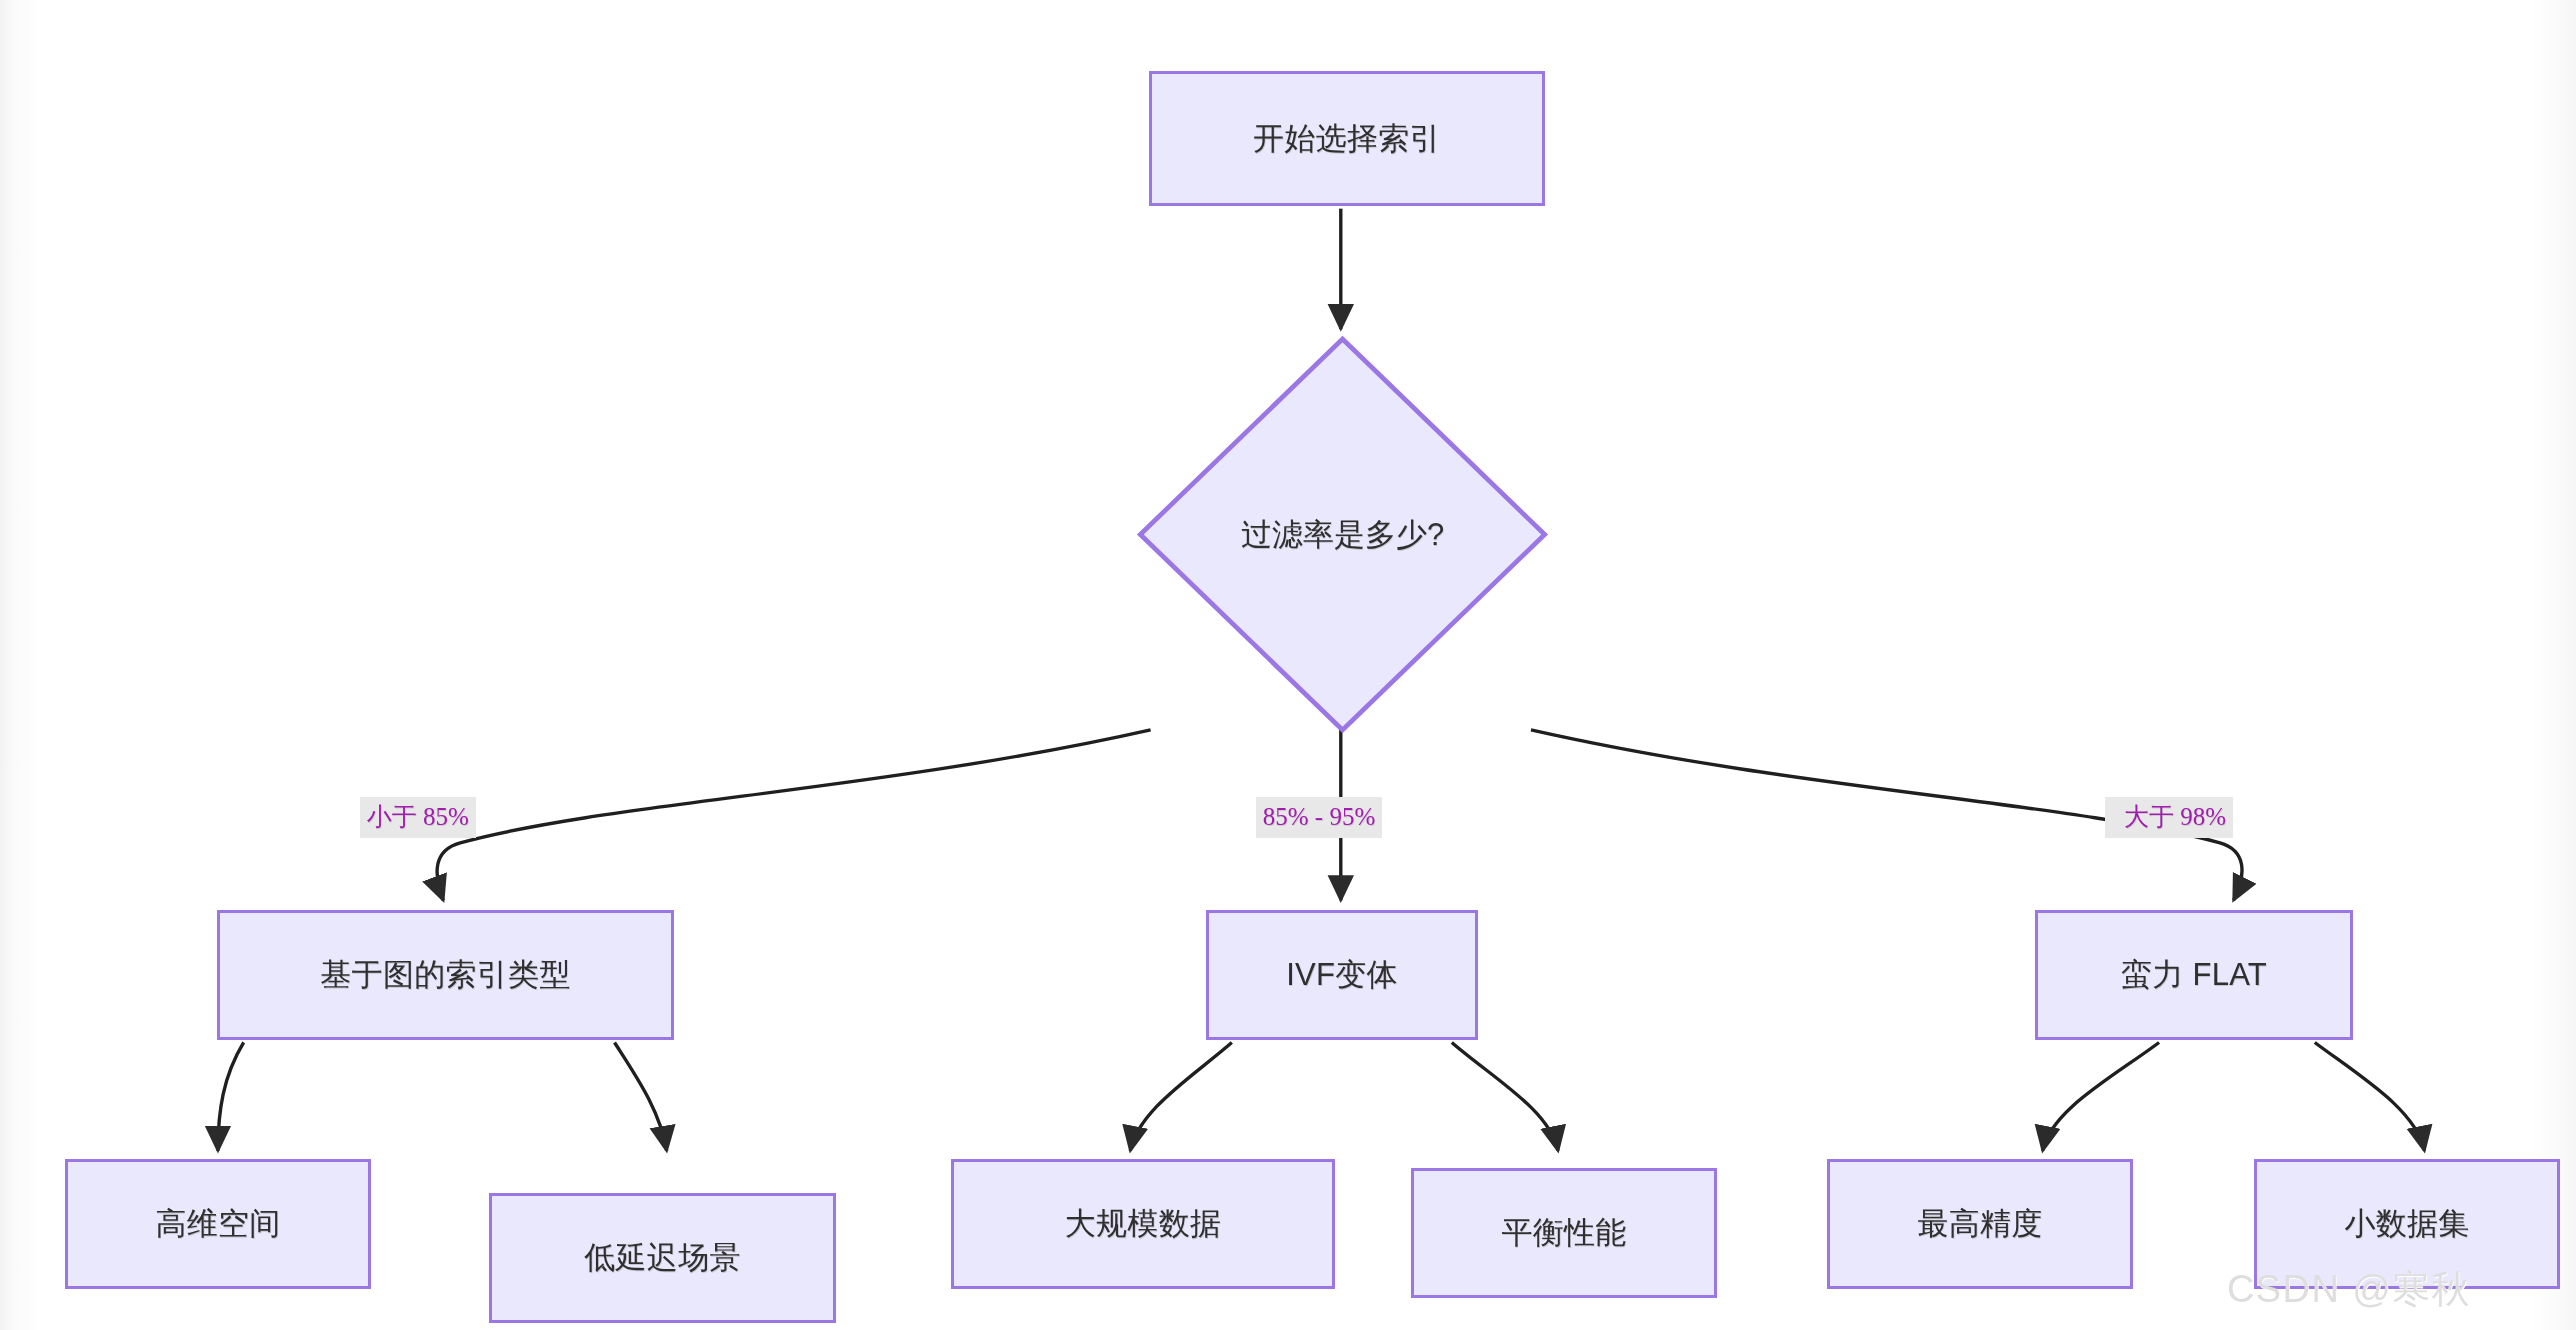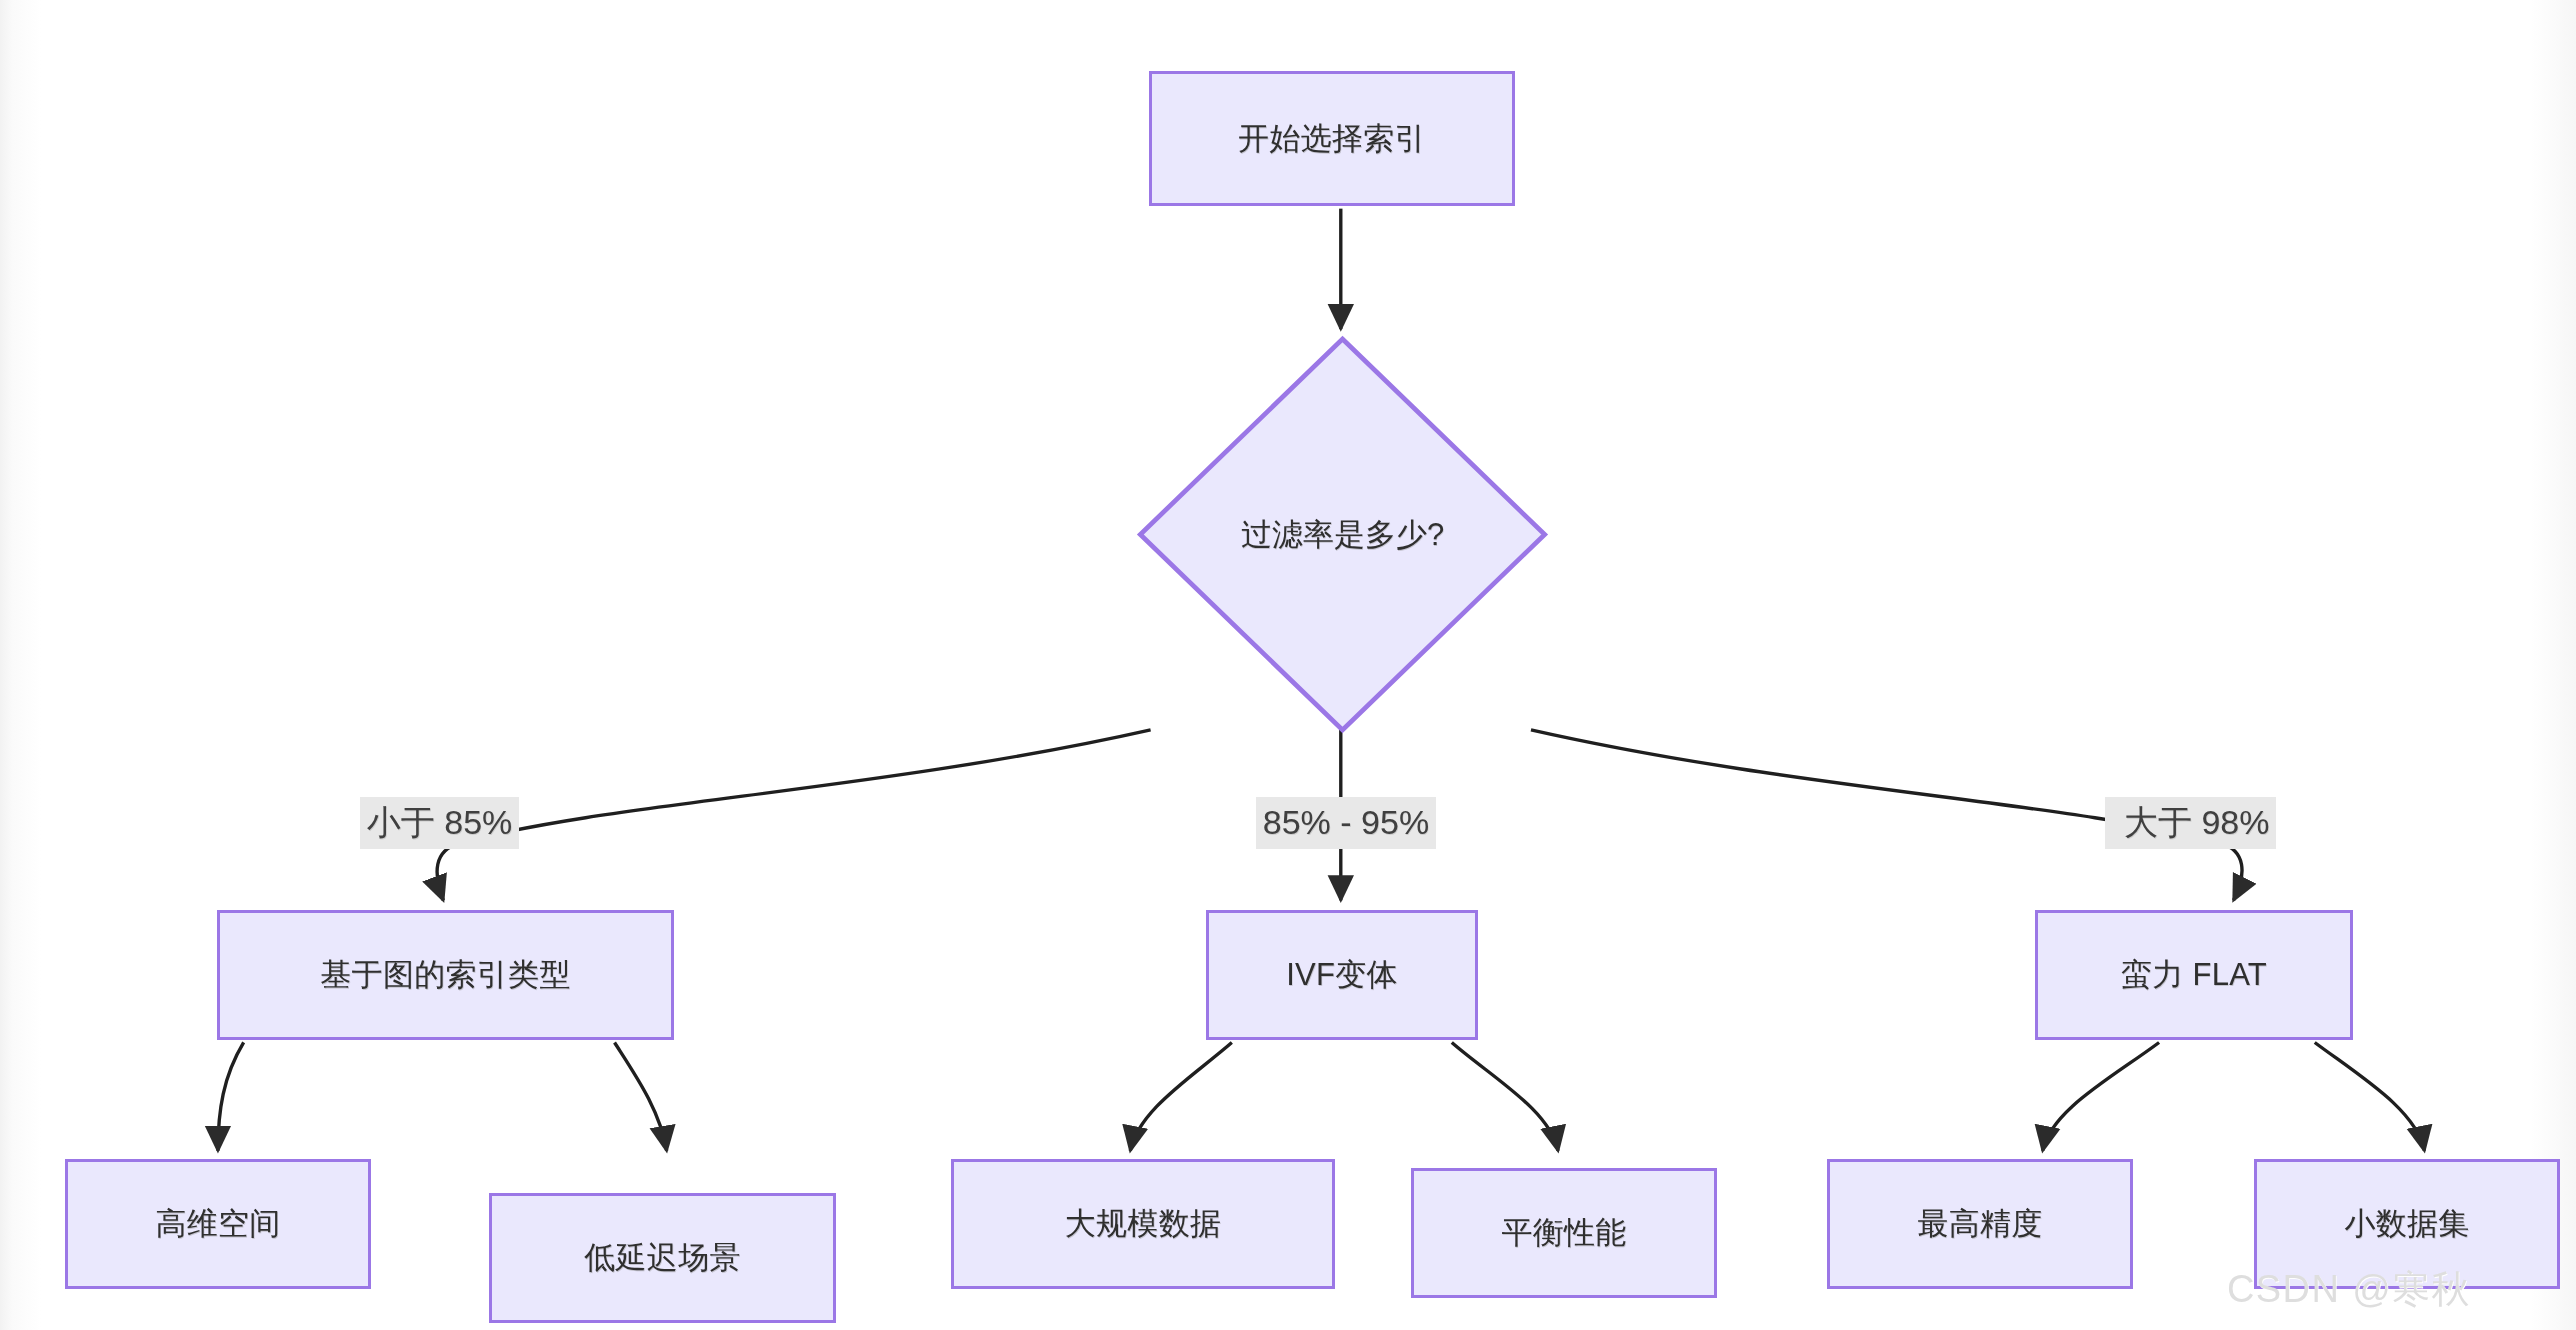--- a/index.html
+++ b/index.html
@@ -52,27 +52,28 @@
     text-align: center;
     font-size: 31px;
     color: #2f2f2f;
     white-space: nowrap;
     text-shadow: 0.7px 0.7px 0 rgba(150,150,150,0.45);
     pointer-events: none;
   }
   .edge-label {
     position: absolute;
     background: #e8e8e8;
-    color: #404040;
-    font-size: 34px;
+    color: #a21caf;
+    font-size: 25px;
     line-height: 1.25;
     padding: 4.1px 6.8px 5.4px 6.8px;
     white-space: nowrap;
     z-index: 4;
     text-shadow: 0.7px 0.7px 0 rgba(160,160,160,0.4);
+    font-family: Liberation Serif, serif;
   }
   .watermark {
     position: absolute;
     font-size: 38px;
     color: #dedede;
     white-space: nowrap;
     z-index: 5;
     text-shadow: 0.7px 0.7px 0 #ffffff;
     letter-spacing: 1.4px;
   }
@@ -103,21 +104,21 @@
 
     <path d="M 1820 1540 C 1760 1592, 1682 1640, 1670 1700" fill="none" stroke="#1f1f1f" stroke-width="5" marker-end="url(#arrowhead)"></path>
 
     <path d="M 2145 1540 C 2205 1592, 2290 1640, 2302 1700" fill="none" stroke="#1f1f1f" stroke-width="5" marker-end="url(#arrowhead)"></path>
 
     <path d="M 3190 1540 C 3120 1592, 3030 1640, 3018 1700" fill="none" stroke="#1f1f1f" stroke-width="5" marker-end="url(#arrowhead)"></path>
 
     <path d="M 3420 1540 C 3490 1592, 3570 1640, 3582 1700" fill="none" stroke="#1f1f1f" stroke-width="5" marker-end="url(#arrowhead)"></path>
   </svg>
 
-  <div class="node" style="left:1149px; top:71px; width:366px; height:135px;">
+  <div class="node" style="left:1149px; top:71px; width:396px; height:135px;">
     <span class="node-label">开始选择索引</span>
   </div>
 
   <div class="decision" style="left:1136px; top:335px; width:413px; height:399px;">
     <svg width="413" height="399" viewBox="0 0 610 590" xmlns="http://www.w3.org/2000/svg" style="display:block;">
       <polygon points="305,6 604,295 305,584 6,295" fill="#eae8fd" stroke="#9b77e6" stroke-width="7"></polygon>
     </svg>
     <div class="dtext">过滤率是多少?</div>
   </div>
 

